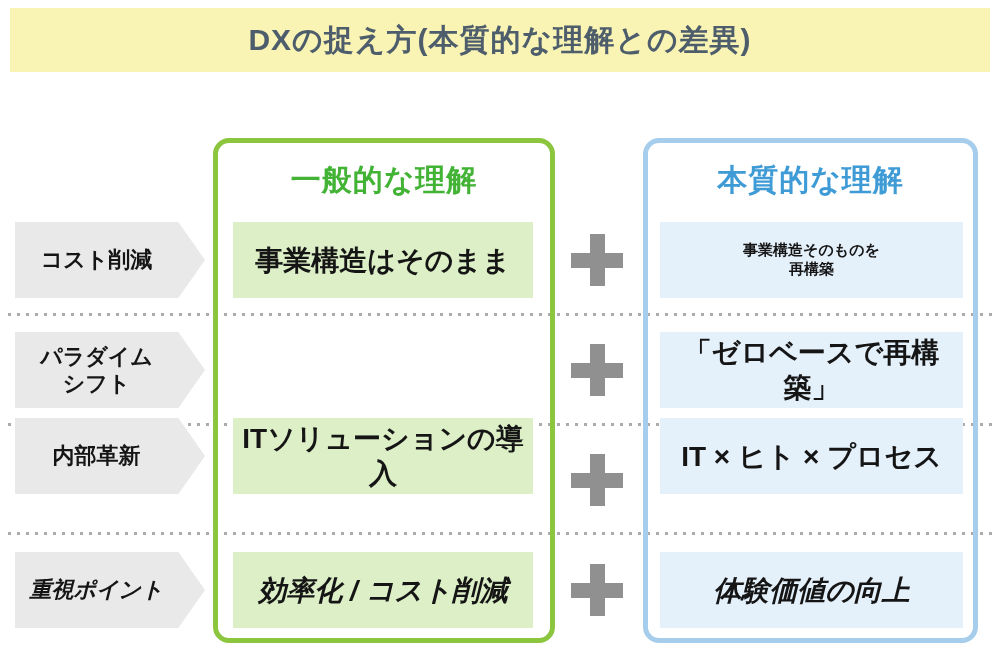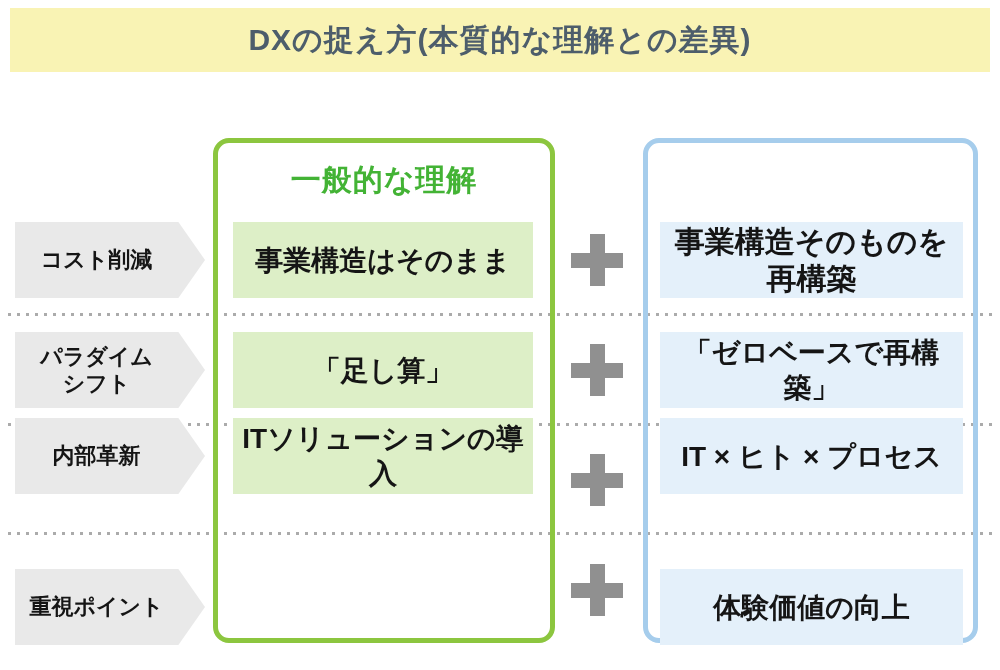--- a/index.html
+++ b/index.html
@@ -66,89 +66,90 @@
   }
 
   .cell {
     position: absolute; height: 76px; z-index: 3;
     display: flex; flex-direction: column; align-items: center; justify-content: center;
     font-size: 28px; font-weight: bold; color: var(--cell-text);
     line-height: 1.25; text-align: center;
   }
   .cell.green { left: 233px; width: 300px; background: var(--green-cell-bg); }
   .cell.blue  { left: 660px; width: 303px; background: var(--blue-cell-bg); }
-  .cell.blue.twoline { font-size: 30px; }
+  .cell.blue.twoline { font-size: 15px; }
 
   .plus {
     position: absolute; left: 571px; width: 52px; height: 52px; z-index: 2;
   }
   .plus::before, .plus::after {
     content: ""; position: absolute; background: var(--plus-color);
   }
   .plus::before { left: 0; top: 19px; width: 52px; height: 15px; }  
   .plus::after  { left: 19px; top: 0; width: 15px; height: 52px; }  
 
-  .r1 { top: 222px; } .r2 { top: 332px; } .r3 { top: 418px; } .r4 { top: 569px; }
+  .r1 { top: 222px; } .r2 { top: 332px; } .r3 { top: 418px; } .r4 { top: 552px; font-style: italic; }
   .p1 { top: 234px; } .p2 { top: 344px; } .p3 { top: 454px; } .p4 { top: 564px; }
   .d1 { top: 313px; } .d2 { top: 423px; } .d3 { top: 532px; }
 </style>
 </head>
 <body>
 
 <div class="canvas">
 
   <header class="title-bar">
     <h1>DXの捉え方(本質的な理解との差異)</h1>
   </header>
 
   <div class="divider d1"></div>
   <div class="divider d2"></div>
   <div class="divider d3"></div>
 
   <div class="col-box green"></div>
   <div class="col-box blue"></div>
 
   <div class="col-header green">一般的な理解</div>
+  <div class="col-header blue">本質的な理解</div>
 
   <div class="arrow r1">
     <span>コスト削減</span>
   </div>
   <div class="cell green r1">
     <span>事業構造はそのまま</span>
   </div>
   <div class="plus p1"></div>
   <div class="cell blue twoline r1">
     <span>事業構造そのものを</span>
     <span>再構築</span>
   </div>
 
   <div class="arrow r2">
     <span>パラダイム</span>
     <span>シフト</span>
-  </div>
-  <div class="cell green r2">
-    <span>「足し算」</span>
   </div>
   <div class="plus p2"></div>
   <div class="cell blue r2">
     <span>「ゼロベースで再構築」</span>
   </div>
 
   <div class="arrow r3">
     <span>内部革新</span>
   </div>
   <div class="cell green r3">
     <span>ITソリューションの導入</span>
   </div>
   <div class="plus p3"></div>
   <div class="cell blue r3">
     <span>IT × ヒト × プロセス</span>
   </div>
 
   <div class="arrow r4">
     <span>重視ポイント</span>
   </div>
+  <div class="cell green r4">
+    <span>効率化 / コスト削減</span>
+  </div>
   <div class="plus p4"></div>
   <div class="cell blue r4">
     <span>体験価値の向上</span>
   </div>
 
 </div>
 
 </body></html>

